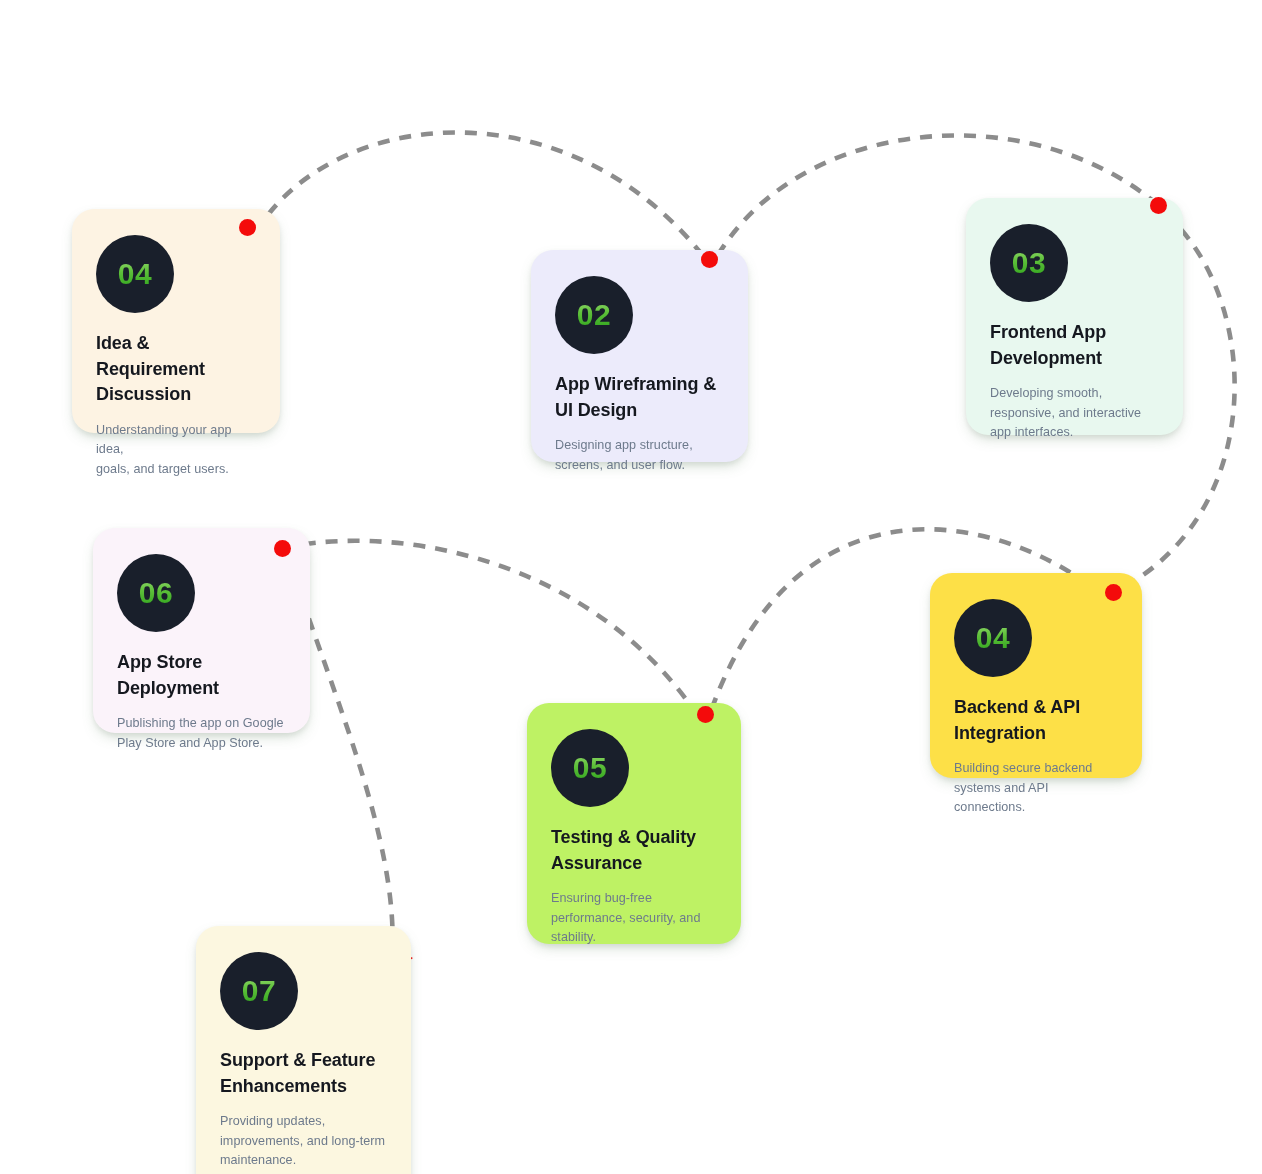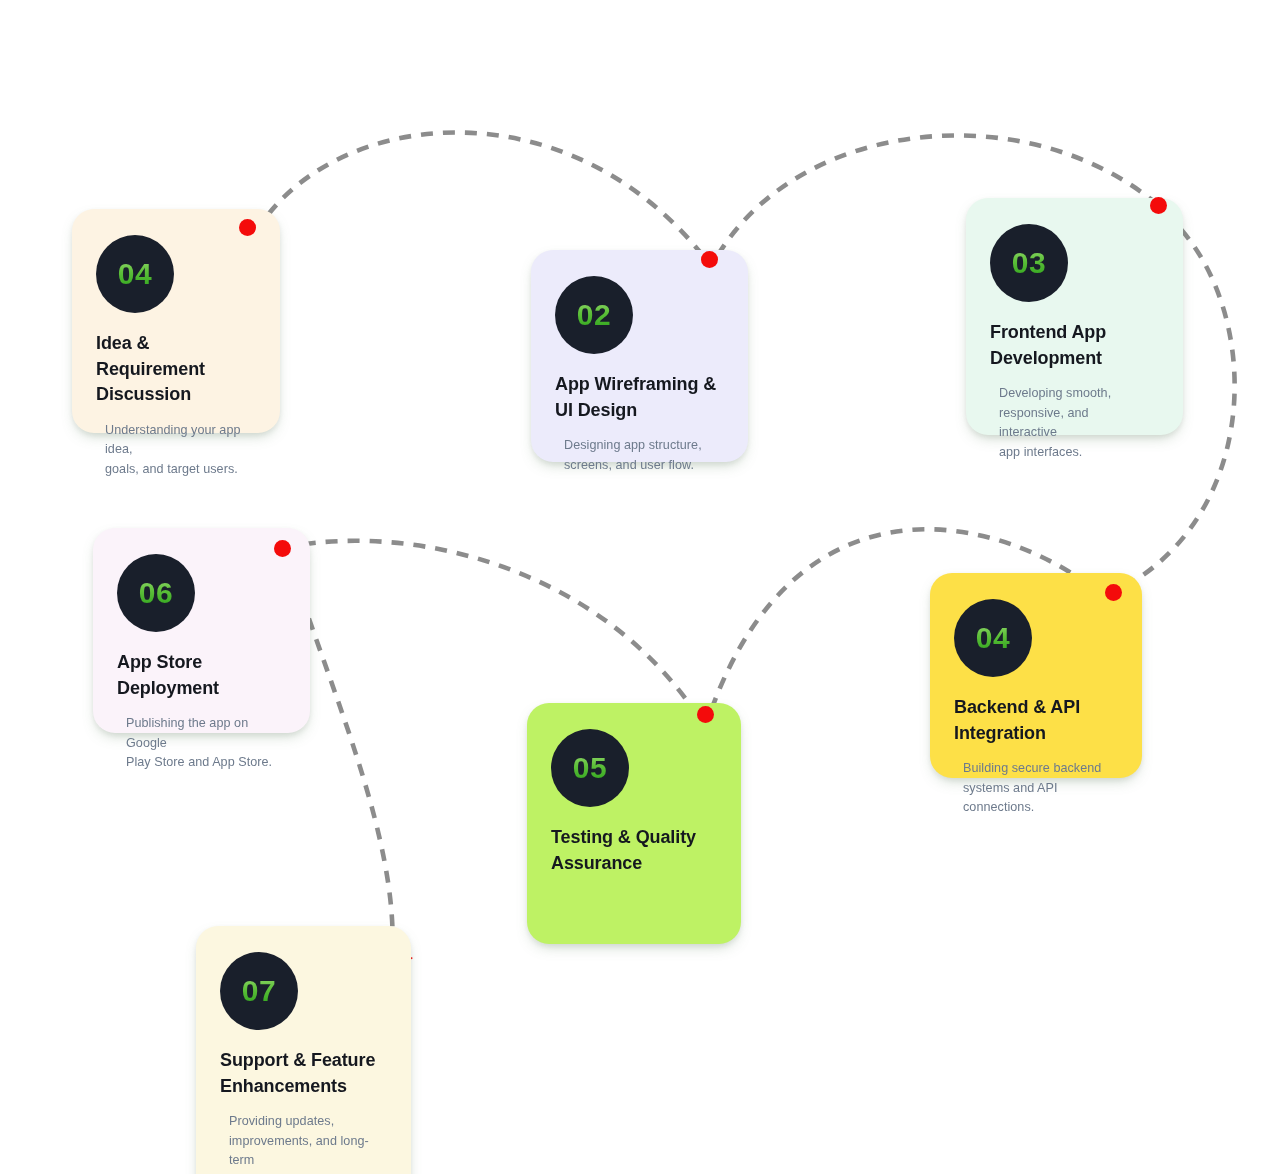--- a/index.html
+++ b/index.html
@@ -67,21 +67,21 @@
     letter-spacing: -0.1px;
     margin: 0 0 13px 0;
     white-space: pre-line;
   }
 
   .step-desc {
     font-size: 12.6px;
     font-weight: 400;
     color: #6d7a8c;
     line-height: 1.55;
-    margin: 9px;
+    margin: 0;
     letter-spacing: 0.05px;
     white-space: pre-line;
   }
 
   .node-dot {
     position: absolute;
     width: 17px;
     height: 17px;
     border-radius: 50%;
     background: #f40b0b;
@@ -143,20 +143,23 @@
       <p class="step-desc">Building secure backend
 systems and API connections.</p>
     </div>
     <div class="node-dot" style="left: 1105px; top: 584px; background: rgb(244, 11, 11);"></div>
     <div class="step-card" style="left: 527px; top: 703px; width: 214px; height: 241px; background: #bef264;">
       <div class="badge-circle">
         <span class="badge-number">05</span>
       </div>
       <h3 class="step-title">Testing &amp; Quality
 Assurance</h3>
+      <p class="step-desc">Ensuring bug-free
+performance, security, and
+stability.</p>
     </div>
     <div class="node-dot" style="left: 697px; top: 706px; background: rgb(244, 11, 11);"></div>
     <div class="step-card" style="left: 93px; top: 528px; width: 217px; height: 205px; background: rgb(251, 243, 250);">
       <div class="badge-circle">
         <span class="badge-number">06</span>
       </div>
       <h3 class="step-title">App Store Deployment</h3>
       <p class="step-desc">Publishing the app on Google
 Play Store and App Store.</p>
     </div>

